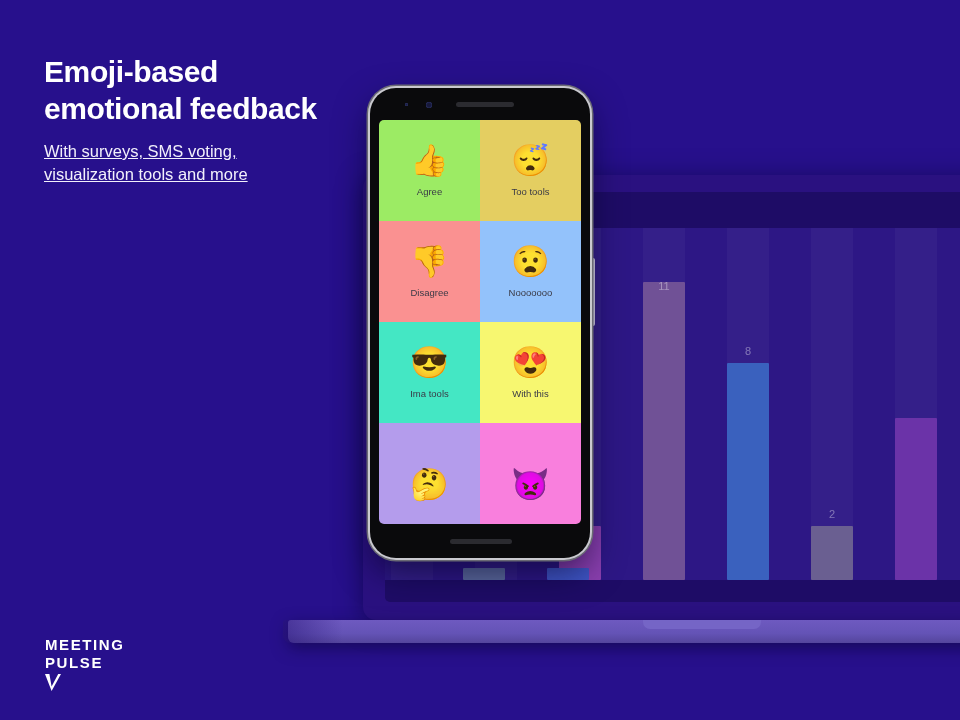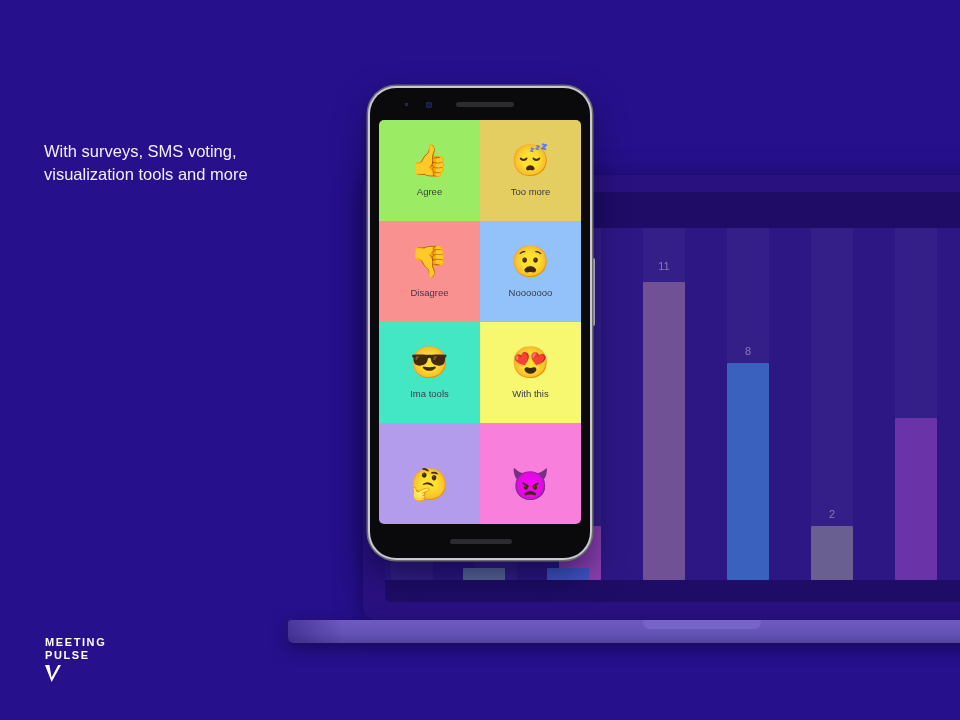--- a/index.html
+++ b/index.html
@@ -38,32 +38,33 @@
   .subhead {
     position: absolute;
     left: 44px;
     top: 140px;
     width: 300px;
     color: #f2f0fb;
     font-size: 16.5px;
     line-height: 1.42;
     font-weight: normal;
     white-space: pre-line;
+    text-decoration: underline;
   }
 
   
   .logo {
     position: absolute;
     left: 45px;
     top: 636px;
     width: 150px;
     color: #ffffff;
   }
   .logo-line {
-    font-size: 11px;
+    font-size: 15px;
     font-weight: bold;
     letter-spacing: 1.6px;
     line-height: 1.18;
   }
   .logo-mark {
     margin-top: 3px;
     width: 16px;
     height: 17px;
   }
 
@@ -271,20 +272,22 @@
     height: 5px;
     border-radius: 3px;
     background: #2b2b30;
   }
 </style>
 </head>
 <body>
 
 <div id="stage">
 
+  <div class="headline">Emoji-based
+emotional feedback</div>
   <div class="subhead">With surveys, SMS voting,
 visualization tools and more</div>
 
   <div class="logo">
     <div class="logo-line">MEETING</div>
     <div class="logo-line">PULSE</div>
     <svg class="logo-mark" viewBox="0 0 16 17">
       <path d="M0 0 L4.4 0 L6.6 12.5 L13.2 0 L16 0 L6.6 17 Z" fill="#ffffff"></path>
     </svg>
   </div>
@@ -295,21 +298,21 @@
         <div class="laptop-chart-area">
           <div class="chart" id="chart">
               <div class="col" style="left: 6px;"></div>
               <div class="col" style="left: 90px;"></div>
               <div class="col" style="left: 174px;">
                 <div class="bar" style="height: 54px; background: rgb(138, 63, 174);"></div>
                 <div class="bar-value" style="bottom: 60px;">2</div>
               </div>
               <div class="col" style="left: 258px;">
                 <div class="bar" style="height: 298px; background: rgb(112, 81, 150);"></div>
-                <div class="bar-value" style="bottom: 308px;">11</div>
+                <div class="bar-value" style="bottom: 288px;">11</div>
               </div>
               <div class="col" style="left: 342px;">
                 <div class="bar" style="height: 217px; background: rgb(58, 97, 190);"></div>
                 <div class="bar-value" style="bottom: 223px;">8</div>
               </div>
               <div class="col" style="left: 426px;">
                 <div class="bar" style="height: 54px; background: rgb(106, 95, 145);"></div>
                 <div class="bar-value" style="bottom: 60px;">2</div>
               </div>
               <div class="col" style="left: 510px;">
@@ -331,21 +334,21 @@
     <div class="phone-sensor s1"></div>
     <div class="phone-sensor s2"></div>
     <div class="phone-speaker"></div>
     <div class="phone-screen" id="phone-grid">
         <div class="cell" style="background: rgb(156, 235, 100);">
           <div class="cell-emoji">👍</div>
           <div class="cell-label">Agree</div>
         </div>
         <div class="cell" style="background: rgb(228, 206, 97);">
           <div class="cell-emoji">😴</div>
-          <div class="cell-label">Too more</div>
+          <div class="cell-label">Too tools</div>
         </div>
         <div class="cell" style="background: rgb(250, 145, 145);">
           <div class="cell-emoji">👎</div>
           <div class="cell-label">Disagree</div>
         </div>
         <div class="cell" style="background: rgb(147, 194, 251);">
           <div class="cell-emoji">😧</div>
           <div class="cell-label">Nooooooo</div>
         </div>
         <div class="cell" style="background: rgb(68, 231, 196);">

